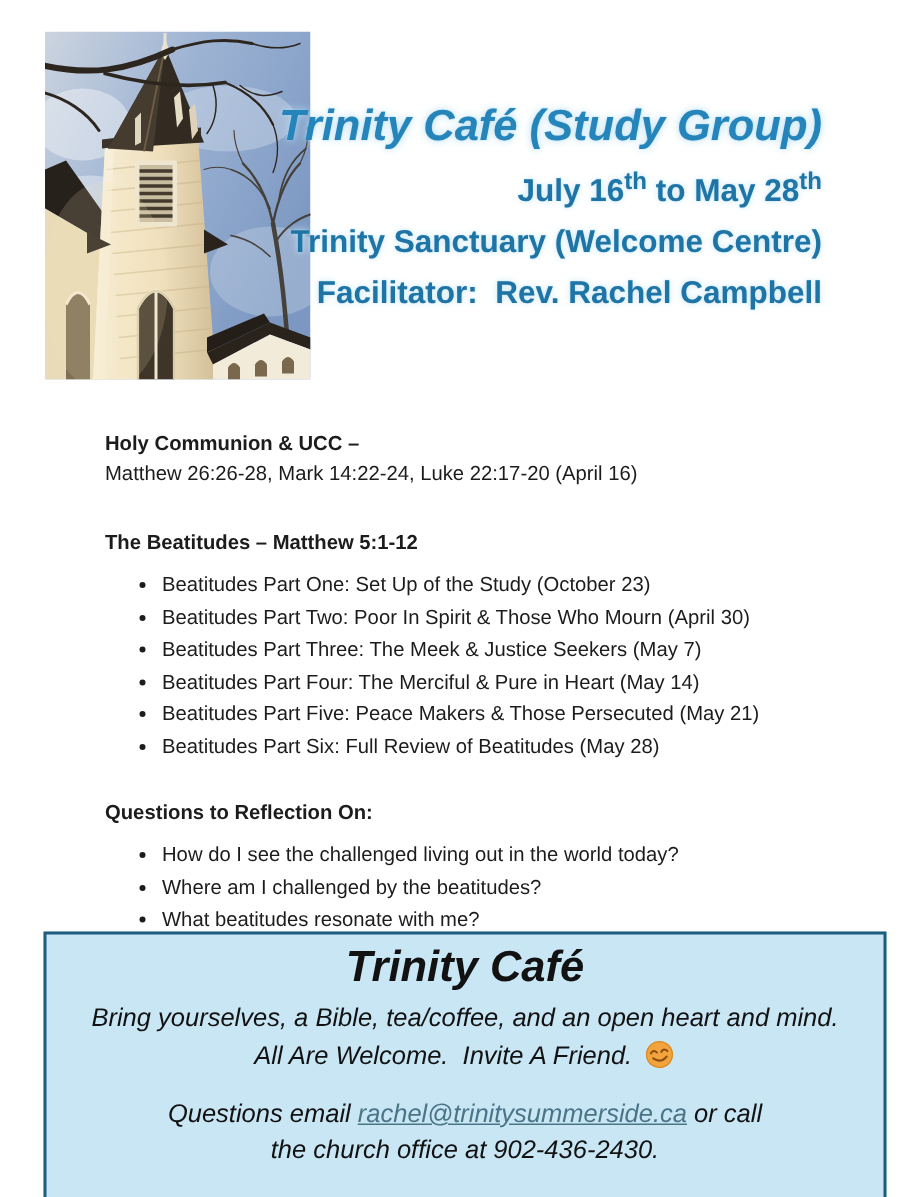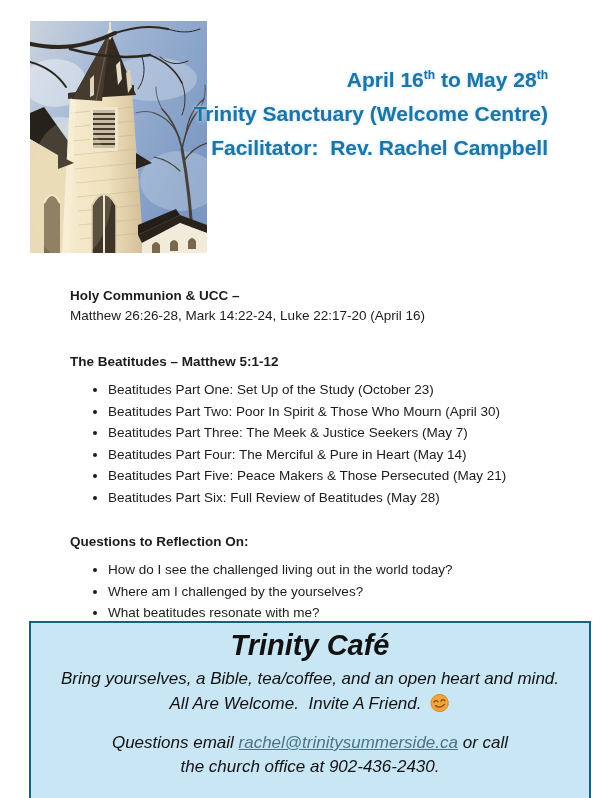--- a/index.html
+++ b/index.html
@@ -13,21 +13,21 @@
   
   .header{position:absolute;top:68px;right:65px;text-align:right;}
   .header-title{
     font-size:29px;font-weight:bold;font-style:italic;color:#2585ba;
     text-shadow:0 0 1px #9fd0ea,0 0 6px #b5ddf1;margin:0 0 15px;white-space:pre-wrap;
   }
   .header-line{
     font-size:21px;font-weight:bold;color:#1f74a6;line-height:24px;
     text-shadow:0 0 1px #b3dbf1,0 0 5px #c9e6f4;margin:0 0 10px;white-space:pre-wrap;
   }
-  .header-line sup{font-size:12px;line-height:0;}
+  .header-line sup{font-size:16px;line-height:0;}
   
   .body-copy{position:absolute;left:70px;top:286px;width:490px;font-size:13.5px;line-height:20px;}
   .body-heading{font-weight:bold;margin:0;}
   .body-text{margin:0;}
   .gap{margin-top:26px;}
   ul.bullets{margin:9px 0 0;padding-left:38px;list-style:disc;}
   ul.bullets li{margin-bottom:4px;line-height:17.5px;}
   
   .info-box{
     position:absolute;left:29px;top:621px;width:562px;height:222px;box-sizing:border-box;
@@ -121,21 +121,22 @@
         <path d="M112,36 C116,48 114,60 108,68" stroke-width="1"></path>
         <path d="M130,36 C140,44 148,44 158,40" stroke-width="1"></path>
         <path d="M-4,40 C14,44 28,54 36,66" stroke-width="2"></path>
         <path d="M138,8 C150,12 160,12 170,8" stroke-width="1"></path>
         <path d="M152,62 C156,72 156,84 152,94" stroke-width="0.9"></path>
       </g>
     </svg>
   </div>
 
   <div class="header">
-    <div class="header-line"><span>April 16</span><sup>th</sup><span> to May 28</span><sup>th</sup></div>
+    <div class="header-title">Trinity Café (Study Group)</div>
+    <div class="header-line"><span>July 16</span><sup>th</sup><span> to May 28</span><sup>th</sup></div>
     <div class="header-line">Trinity Sanctuary (Welcome Centre)</div>
     <div class="header-line">Facilitator:  Rev. Rachel Campbell</div>
   </div>
 
   <div class="body-copy">
     <p class="body-heading">Holy Communion &amp; UCC –</p>
     <p class="body-text">Matthew 26:26-28, Mark 14:22-24, Luke 22:17-20 (April 16)</p>
 
     <p class="body-heading gap">The Beatitudes – Matthew 5:1-12</p>
     <ul class="bullets">
@@ -143,21 +144,21 @@
       <li>Beatitudes Part Two: Poor In Spirit &amp; Those Who Mourn (April 30)</li>
       <li>Beatitudes Part Three: The Meek &amp; Justice Seekers (May 7)</li>
       <li>Beatitudes Part Four: The Merciful &amp; Pure in Heart (May 14)</li>
       <li>Beatitudes Part Five: Peace Makers &amp; Those Persecuted (May 21)</li>
       <li>Beatitudes Part Six: Full Review of Beatitudes (May 28)</li>
     </ul>
 
     <p class="body-heading gap">Questions to Reflection On:</p>
     <ul class="bullets">
       <li>How do I see the challenged living out in the world today?</li>
-      <li>Where am I challenged by the yourselves?</li>
+      <li>Where am I challenged by the beatitudes?</li>
       <li>What beatitudes resonate with me?</li>
     </ul>
   </div>
 
   <div class="info-box">
     <div class="box-title">Trinity Café</div>
     <div class="box-line">Bring yourselves, a Bible, tea/coffee, and an open heart and mind.</div>
     <div class="box-line"><span>All Are Welcome.  Invite A Friend.</span><span class="emoji"><svg width="20" height="20" viewBox="0 0 20 20">
             <circle cx="10" cy="10" r="9" fill="#f2a33c"></circle>
             <circle cx="10" cy="10" r="8.6" fill="none" stroke="#d98b26" stroke-width="0.8"></circle>

